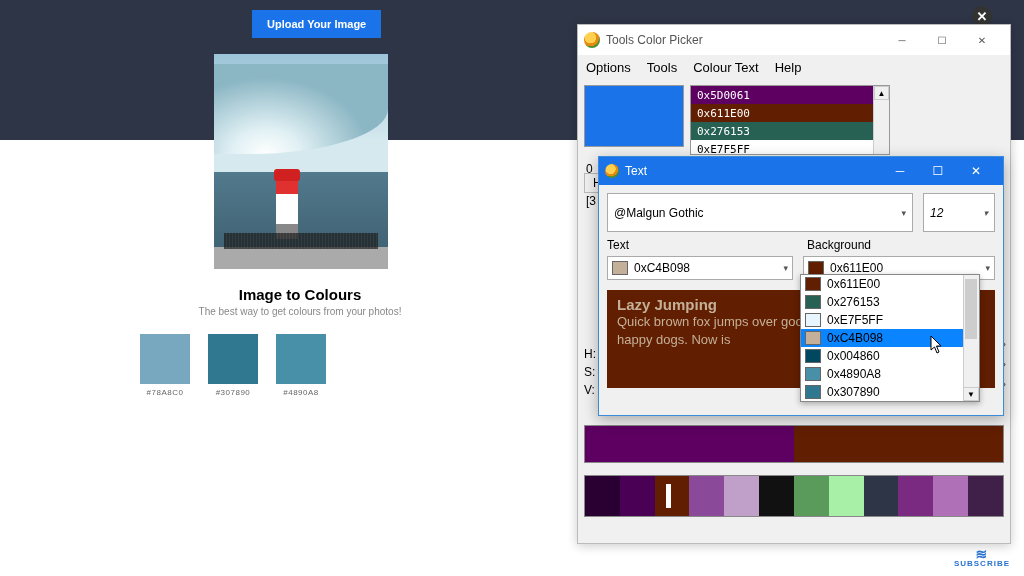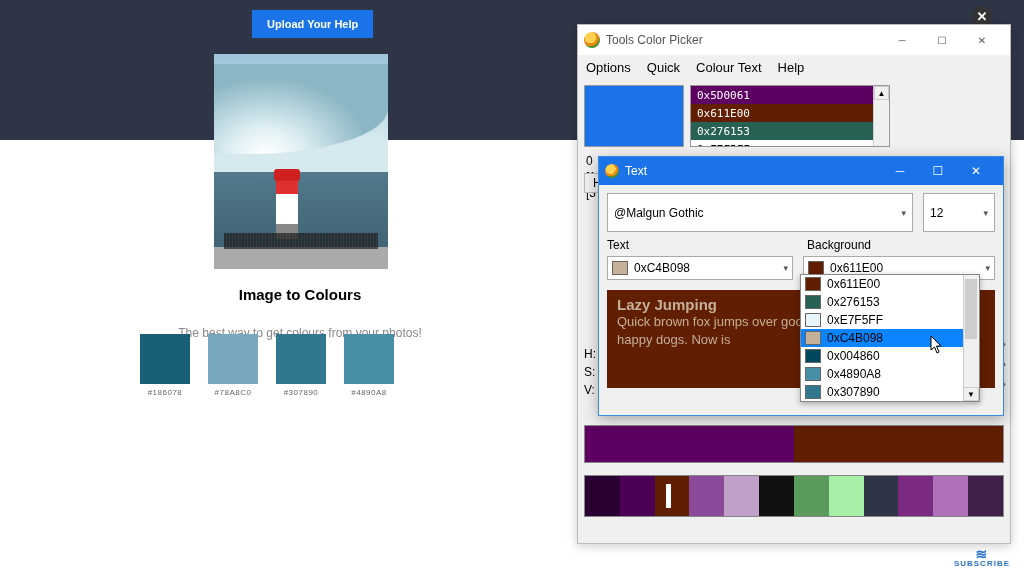--- a/index.html
+++ b/index.html
@@ -13,21 +13,21 @@
   .web-close { position: absolute; top: 6px; right: 32px; width: 20px; height: 20px; background: #333; color: #fff; border-radius: 50%; display: flex; align-items: center; justify-content: center; font-size: 13px; font-weight: bold; }
 
   .photo { position: absolute; top: 54px; left: 214px; width: 174px; height: 215px; background: linear-gradient(to bottom, #9cc4d8 0%, #d5e9ef 40%, #d5e9ef 55%, #52798c 55%, #3b5d6e 100%); overflow: hidden; }
   .wave { position: absolute; top: 10px; left: 0; right: 0; height: 90px; background: radial-gradient(ellipse at 30% 100%, #fff 0%, #e0f0f4 20%, #8bb6c4 60%); border-bottom-right-radius: 80% 50%; }
   .lighthouse { position: absolute; bottom: 30px; left: 62px; width: 22px; height: 60px; background: linear-gradient(#e03030 0%, #e03030 25%, #fff 25%, #fff 75%, #888 75%); }
   .lighthouse::before { content: ""; position: absolute; top: -10px; left: -2px; width: 26px; height: 12px; background: #d12020; border-radius: 3px; }
   .crowd { position: absolute; bottom: 20px; left: 10px; right: 10px; height: 16px; background: repeating-linear-gradient(90deg, #1a1a1a 0 2px, #2b2b2b 2px 3px); opacity: .7; }
   .wall { position:absolute; bottom:0; left:0; right:0; height:22px; background:#aaa; }
 
   .img-title { position: absolute; top: 286px; left: 0; width: 600px; text-align: center; font-size: 15px; font-weight: 700; }
-  .img-sub { position: absolute; top: 306px; left: 0; width: 600px; text-align: center; font-size: 12px; color: #888; margin-top: 20px; }
+  .img-sub { position: absolute; top: 306px; left: 0; width: 600px; text-align: center; font-size: 10px; color: #888; }
 
   .swatches { position: absolute; top: 334px; left: 140px; display: flex; gap: 18px; }
   .swatch-col { display:flex; flex-direction:column; align-items:center; gap:4px; }
   .swatch { width: 50px; height: 50px; }
   .swatch-label { font-size: 8px; color: #666; letter-spacing:.5px; }
 
   
   .jcp { position: absolute; top: 24px; left: 577px; width: 434px; height: 520px; background: #f0f0f0; border: 1px solid #bbb; box-shadow: 0 2px 10px rgba(0,0,0,.2); }
   .jcp-title { height: 30px; display: flex; align-items: center; padding: 0 8px 0 6px; background: #fff; }
   .jcp-title .icon { width: 16px; height: 16px; background: radial-gradient(circle at 40% 35%, #ffd050 0 40%, #e78b10 42% 60%, #4a9030 62% 100%); border-radius: 50%; margin-right: 6px; }
@@ -36,21 +36,21 @@
 
   .jcp-menu { height: 24px; display: flex; align-items: center; gap: 16px; padding: 0 8px; font-size: 13px; background: #f0f0f0; }
   .jcp-menu span { cursor: pointer; }
 
   .jcp-body { padding: 6px; display: flex; gap: 6px; }
   .big-swatch { width: 100px; height: 62px; background: #1a73e8; border: 1px solid #999; }
   .text-preview { width: 100px; height: 62px; background: #fff; border: 1px solid #999; display:flex; align-items:center; justify-content:center; font-size: 34px; font-weight:700; font-family: serif; letter-spacing:-2px; border-radius:0; }
   .text-preview .blue { color:#1a73e8; }
   .text-preview .under { width:60px; height:18px; background:#1a73e8; margin-top:2px;}
 
-  .history { width: 200px; height: 62px; border: 1px solid #999; overflow: hidden; position: relative; background:#fff; }
+  .history { width: 200px; height: 70px; border: 1px solid #999; overflow: hidden; position: relative; background:#fff; }
   .history .scroll { position:absolute; right:0; top:0; bottom:0; width:16px; background:#f0f0f0; border-left:1px solid #ccc; }
   .history .scroll .up { position:absolute; top:0; right:0; left:0; height:14px; display:flex;align-items:center;justify-content:center; font-size:8px; border:1px solid #ccc; background:#f0f0f0; }
   .history-row { height: 18px; display: flex; align-items: center; padding: 0 6px; color: #fff; font-size: 11px; font-family: Consolas, monospace; }
 
   .jcp-info { padding: 0 8px; font-size: 12px; line-height: 16px; font-family: Consolas, monospace; }
   .jcp-hbtn { position:absolute; top:148px; left:6px; padding:2px 8px; border:1px solid #bbb; font-size:12px; background:#f0f0f0; }
 
   .jcp-hsv { position: absolute; top: 320px; left: 6px; font-size: 12px; line-height: 18px; font-family: Consolas, monospace; }
 
   .grad-bar { position: absolute; top: 400px; left: 6px; right: 6px; height: 38px; border: 1px solid #888; background: linear-gradient(to right, #5d0061 0%, #5d0061 50%, #611e00 50%, #611e00 100%); }
@@ -60,21 +60,21 @@
   .palette-strip .sel { position:absolute; top:8px; bottom:8px; left:11px; width:5px; background:#fff; }
 
   
   .txtwin { position: absolute; top: 156px; left: 598px; width: 406px; height: 260px; background: #f0f0f0; border: 1px solid #3a8bd8; box-shadow: 0 4px 14px rgba(0,0,0,.3); }
   .txtwin-title { height: 28px; background: #1a73e8; color: #fff; display:flex; align-items:center; padding: 0 8px 0 6px; font-size: 12px; }
   .txtwin-title .icon { width: 14px; height: 14px; background: radial-gradient(circle at 40% 35%, #ffd050 0 40%, #e78b10 42% 60%, #4a9030 62% 100%); border-radius: 50%; margin-right: 6px; }
   .txtwin-title .wb { width: 38px; height: 22px; display:flex; align-items:center; justify-content:center; cursor:pointer; }
 
   .txtwin-row { display:flex; gap:10px; padding: 8px 8px 4px; align-items:center; }
   .select { flex:1; height: 39px; border:1px solid #aaa; background:#fff; display:flex; align-items:center; padding: 16px 6px; font-size: 12px; justify-content:space-between; }
-  .select.small { flex:0 0 72px; }
+  .select.small { flex:0 0 72px;font-style:italic; }
   .carets { font-size:9px; color:#555;}
 
   .txtwin-labels { display:flex; padding: 2px 8px 2px; gap:10px; font-size:12px; }
   .txtwin-labels .l1 { flex:0 0 190px;}
   .color-select { height:24px; border:1px solid #aaa; background:#fff; display:flex; align-items:center; padding:0 4px; font-size:12px; gap:6px; justify-content:space-between; }
   .color-select .chipsw { display:flex; align-items:center; gap:6px;}
   .chip { width:16px; height:14px; border:1px solid #666; }
 
   .sample { margin: 6px 8px 0; height: 98px; background:#611e00; padding: 6px 10px; overflow:hidden;}
   .sample .h { color:#c4b098; font-size:15px; font-weight:700; font-family:"Malgun Gothic","Segoe UI",sans-serif; }
@@ -93,38 +93,34 @@
   .subscribe { position:absolute; bottom:8px; right:14px; font-size:8px; color:#2a73d0; font-weight:700; letter-spacing:1px; text-align:center; }
   .subscribe .dna { font-size:14px; line-height:10px;}
 
   .edge-arrow { position:absolute; width:12px; height:40px; display:flex; align-items:center; justify-content:center; color:#555; font-size:12px;}
 </style>
 </head>
 <body>
 
 <div class="webpage">
   <div class="web-top"></div>
-  <button class="upload-btn">Upload Your Help</button>
+  <button class="upload-btn">Upload Your Image</button>
   <div class="web-close">✕</div>
 
   <div class="photo">
     <div class="wave"></div>
     <div class="wall"></div>
     <div class="lighthouse"></div>
     <div class="crowd"></div>
   </div>
 
   <div class="img-title">Image to Colours</div>
   <div class="img-sub">The best way to get colours from your photos!</div>
 
   <div class="swatches">
-    <div class="swatch-col">
-      <div class="swatch" style="background:#186078"></div>
-      <div class="swatch-label">#186078</div>
-    </div>
     <div class="swatch-col">
       <div class="swatch" style="background:#78A8C0"></div>
       <div class="swatch-label">#78A8C0</div>
     </div>
     <div class="swatch-col">
       <div class="swatch" style="background:#307890"></div>
       <div class="swatch-label">#307890</div>
     </div>
     <div class="swatch-col">
       <div class="swatch" style="background:#4890A8"></div>
@@ -136,21 +132,21 @@
 <div class="jcp">
   <div class="jcp-title">
     <div class="icon"></div>
     <div class="t">Tools Color Picker</div>
     <div class="winbtn">─</div>
     <div class="winbtn">☐</div>
     <div class="winbtn">✕</div>
   </div>
   <div class="jcp-menu">
     <span>Options</span>
-    <span>Quick</span>
+    <span>Tools</span>
     <span>Colour Text</span>
     <span>Help</span>
   </div>
 
   <div class="jcp-body">
     <div class="big-swatch"></div>
     <div class="history">
       <div class="history-row" style="background:#5D0061">0x5D0061</div>
       <div class="history-row" style="background:#611E00">0x611E00</div>
       <div class="history-row" style="background:#276153">0x276153</div>

